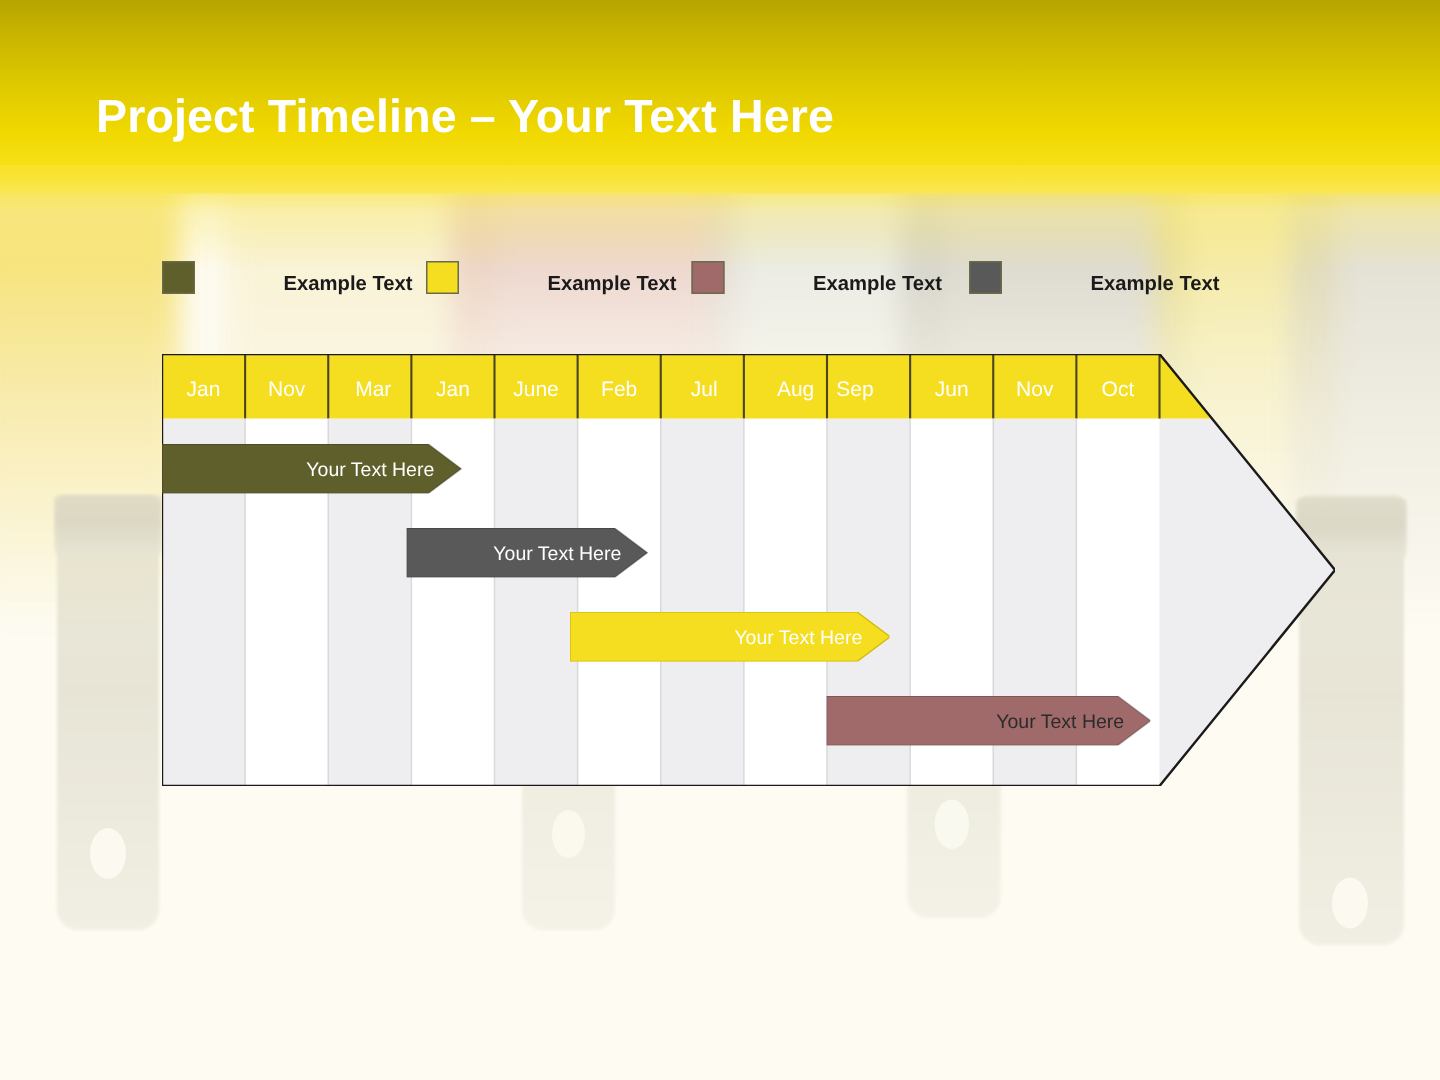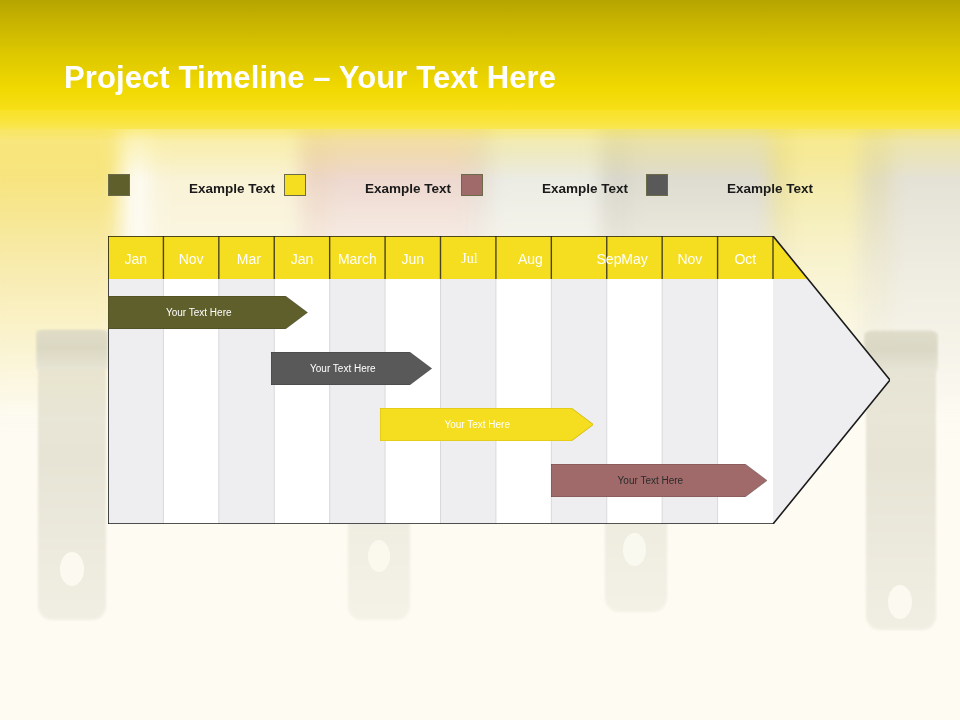--- a/index.html
+++ b/index.html
@@ -72,22 +72,22 @@
 
   
   .bar{
     position:absolute;height:33px;
     display:flex;align-items:center;
   }
   .bar-body{
     position:absolute;left:0;top:0;height:33px;
   }
   .bar-label{
-    position:relative;z-index:2;width:100%;text-align:center;
-    font-size:10px;white-space:nowrap;
+    position:relative;z-index:2;width:100%;text-align:right;
+    font-size:13px;white-space:nowrap;
     padding-right:18px;box-sizing:border-box;
   }
 </style>
 </head>
 <body>
 
 <div id="bg">
 
   <div class="smear" style="left:-20px;top:120px;width:140px;height:300px;background:linear-gradient(180deg,#f3d630,#f7e79a,#fdfbf2);opacity:.75;"></div>
   <div class="smear" style="left:150px;top:120px;width:180px;height:240px;background:linear-gradient(180deg,#f6ecc0,#fdfbf2);opacity:.7;"></div>
@@ -187,26 +187,26 @@
           <line x1="554.1666666666666" y1="43" x2="554.1666666666666" y2="288" stroke="#d9d9dd" stroke-width="1"></line>
           <line x1="609.5833333333333" y1="43" x2="609.5833333333333" y2="288" stroke="#d9d9dd" stroke-width="1"></line>
         </g>
         <path d="M0,0 L665,0 L782,144 L665,288 L0,288 Z" fill="none" stroke="#1a1a1a" stroke-width="1.6"></path>
       </svg>
     </div>
 <div class="mhead" style="left: 0px; width: 55.4167px; color: rgb(255, 255, 255);">Jan</div>
     <div class="mhead" style="left: 55.4167px; width: 55.4167px; color: rgb(255, 255, 255);">Nov</div>
     <div class="mhead" style="left: 110.833px; width: 60px; color: rgb(255, 255, 255);">Mar</div>
     <div class="mhead" style="left: 166.25px; width: 55.4167px; color: rgb(255, 255, 255);">Jan</div>
-    <div class="mhead" style="left: 221.667px; width: 55.4167px; color: rgb(255, 255, 255);">March</div>
-    <div class="mhead" style="left: 277.083px; width: 55.4167px; color: rgb(255, 255, 255);">Jun</div>
-    <div class="mhead" style="left: 332.5px; width: 58px; color: rgb(255, 255, 255); font-family: Liberation Serif, serif;">Jul</div>
+    <div class="mhead" style="left: 221.667px; width: 55.4167px; color: rgb(255, 255, 255);">June</div>
+    <div class="mhead" style="left: 277.083px; width: 55.4167px; color: rgb(255, 255, 255);">Feb</div>
+    <div class="mhead" style="left: 332.5px; width: 58px; color: rgb(255, 255, 255);">Jul</div>
     <div class="mhead" style="left: 387.917px; width: 69px; color: rgb(255, 255, 255);">Aug</div>
-    <div class="mhead" style="left: 463px; width: 76px; color: rgb(255, 255, 255);">Sep</div>
-    <div class="mhead" style="left: 498.75px; width: 55.4167px; color: rgb(255, 255, 255);">May</div>
+    <div class="mhead" style="left: 424px; width: 76px; color: rgb(255, 255, 255);">Sep</div>
+    <div class="mhead" style="left: 498.75px; width: 55.4167px; color: rgb(255, 255, 255);">Jun</div>
     <div class="mhead" style="left: 554.167px; width: 55.4167px; color: rgb(255, 255, 255);">Nov</div>
     <div class="mhead" style="left: 609.583px; width: 55.4167px; color: rgb(255, 255, 255);">Oct</div>
     <div class="bar" style="left: 0px; top: 60px; width: 199.5px;">
       <svg width="199.5" height="33" class="bar-body">
         <path d="M0,0 L177.5,0 L199.5,16.5 L177.5,33 L0,33 Z" fill="#5f5f2c" stroke="rgba(0,0,0,.25)" stroke-width="1"></path>
       </svg>
       <div class="bar-label" style="color: rgb(255, 255, 255);">Your  Text Here</div>
     </div>
     <div class="bar" style="left: 163.479px; top: 116px; width: 160.708px;">
       <svg width="160.70833333333331" height="33" class="bar-body">

